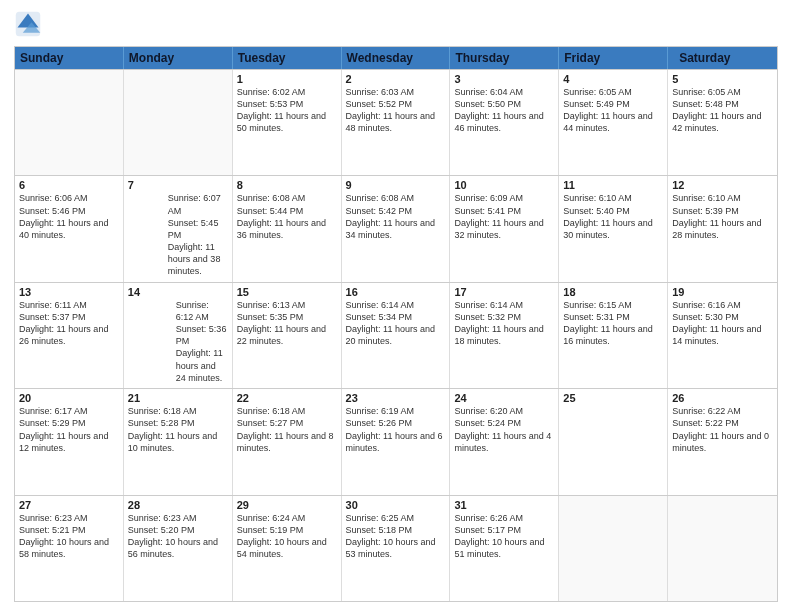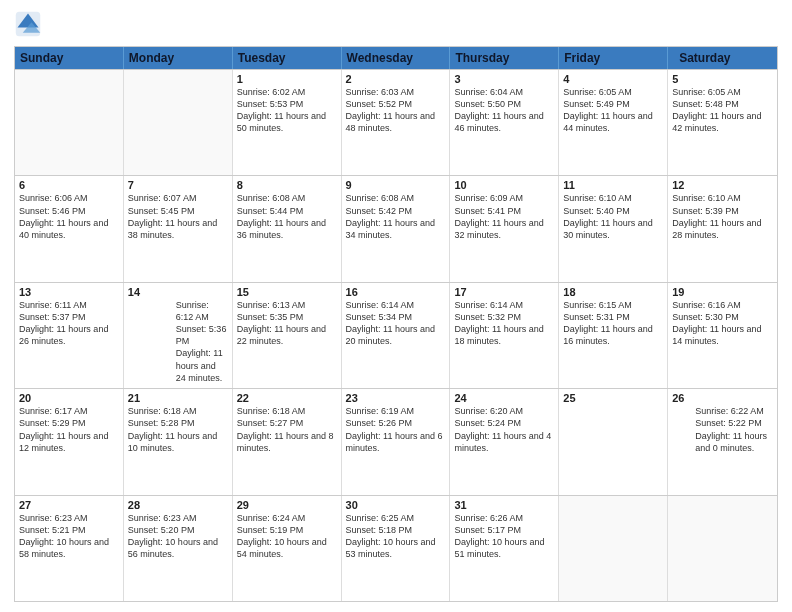--- a/index.html
+++ b/index.html
@@ -181,21 +181,21 @@
         </div>
         <div class="cal-week">
           <div class="cal-cell">
             <span class="cal-day-num">6</span>
             <div class="cal-cell-text" style="white-space: pre-line;">Sunrise: 6:06 AM
 Sunset: 5:46 PM
 Daylight: 11 hours and 40 minutes.</div>
           </div>
           <div class="cal-cell">
             <span class="cal-day-num">7</span>
-            <div class="cal-cell-text" style="white-space: pre-line;">Sunrise: 6:07 AM
+            <div class="cal-cell-text" style="white-space: pre-line; margin-left: 40px;">Sunrise: 6:07 AM
 Sunset: 5:45 PM
 Daylight: 11 hours and 38 minutes.</div>
           </div>
           <div class="cal-cell">
             <span class="cal-day-num">8</span>
             <div class="cal-cell-text" style="white-space: pre-line;">Sunrise: 6:08 AM
 Sunset: 5:44 PM
 Daylight: 11 hours and 36 minutes.</div>
           </div>
           <div class="cal-cell">
@@ -296,21 +296,21 @@
             <span class="cal-day-num">24</span>
             <div class="cal-cell-text" style="white-space: pre-line;">Sunrise: 6:20 AM
 Sunset: 5:24 PM
 Daylight: 11 hours and 4 minutes.</div>
           </div>
           <div class="cal-cell">
             <span class="cal-day-num">25</span>
           </div>
           <div class="cal-cell">
             <span class="cal-day-num">26</span>
-            <div class="cal-cell-text" style="white-space: pre-line; margin-left: 23px;">Sunrise: 6:22 AM
+            <div class="cal-cell-text" style="white-space: pre-line;">Sunrise: 6:22 AM
 Sunset: 5:22 PM
 Daylight: 11 hours and 0 minutes.</div>
           </div>
         </div>
         <div class="cal-week">
           <div class="cal-cell">
             <span class="cal-day-num">27</span>
             <div class="cal-cell-text" style="white-space: pre-line;">Sunrise: 6:23 AM
 Sunset: 5:21 PM
 Daylight: 10 hours and 58 minutes.</div>

